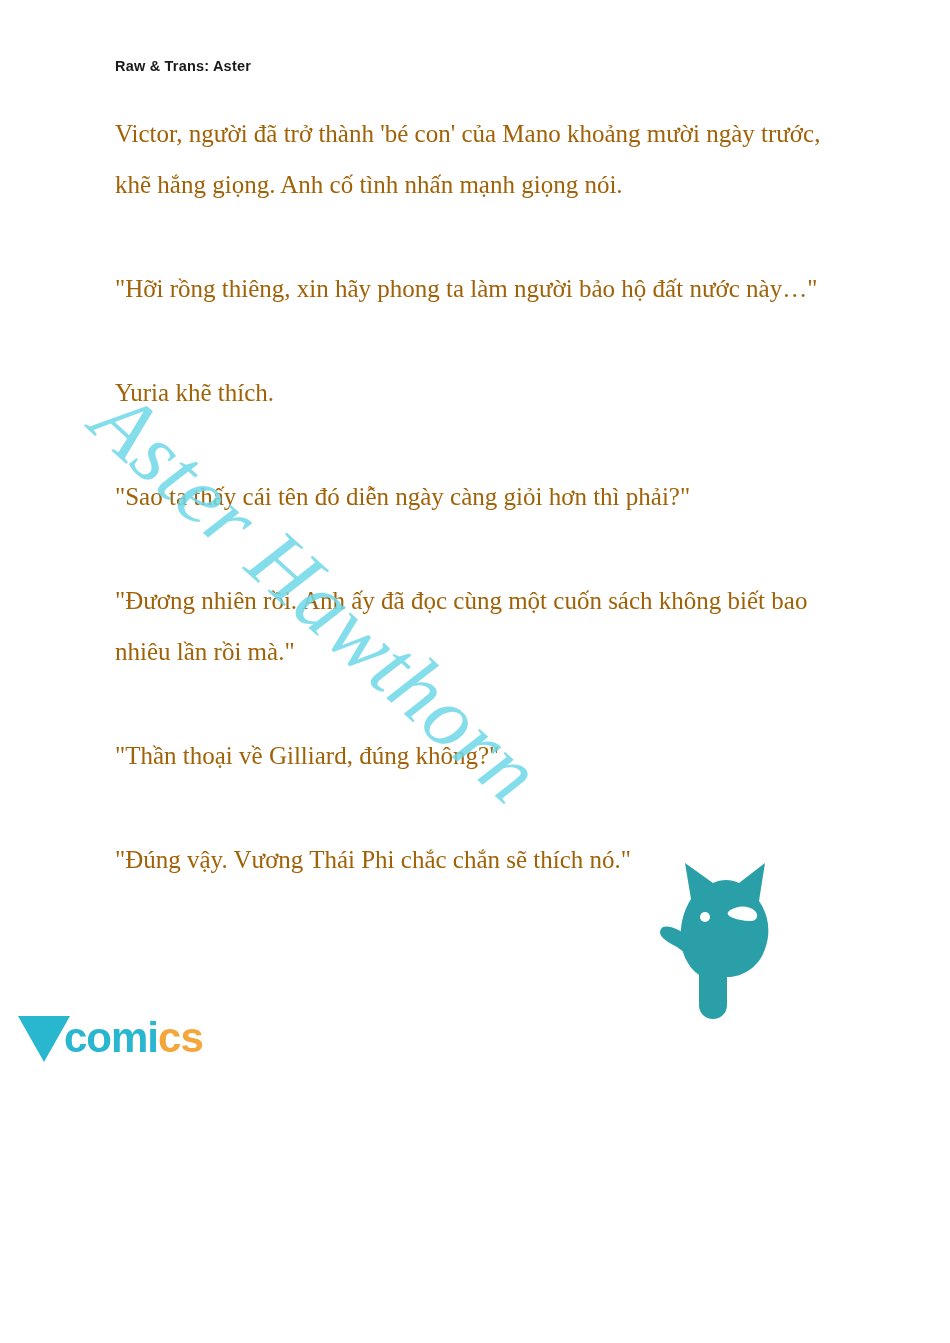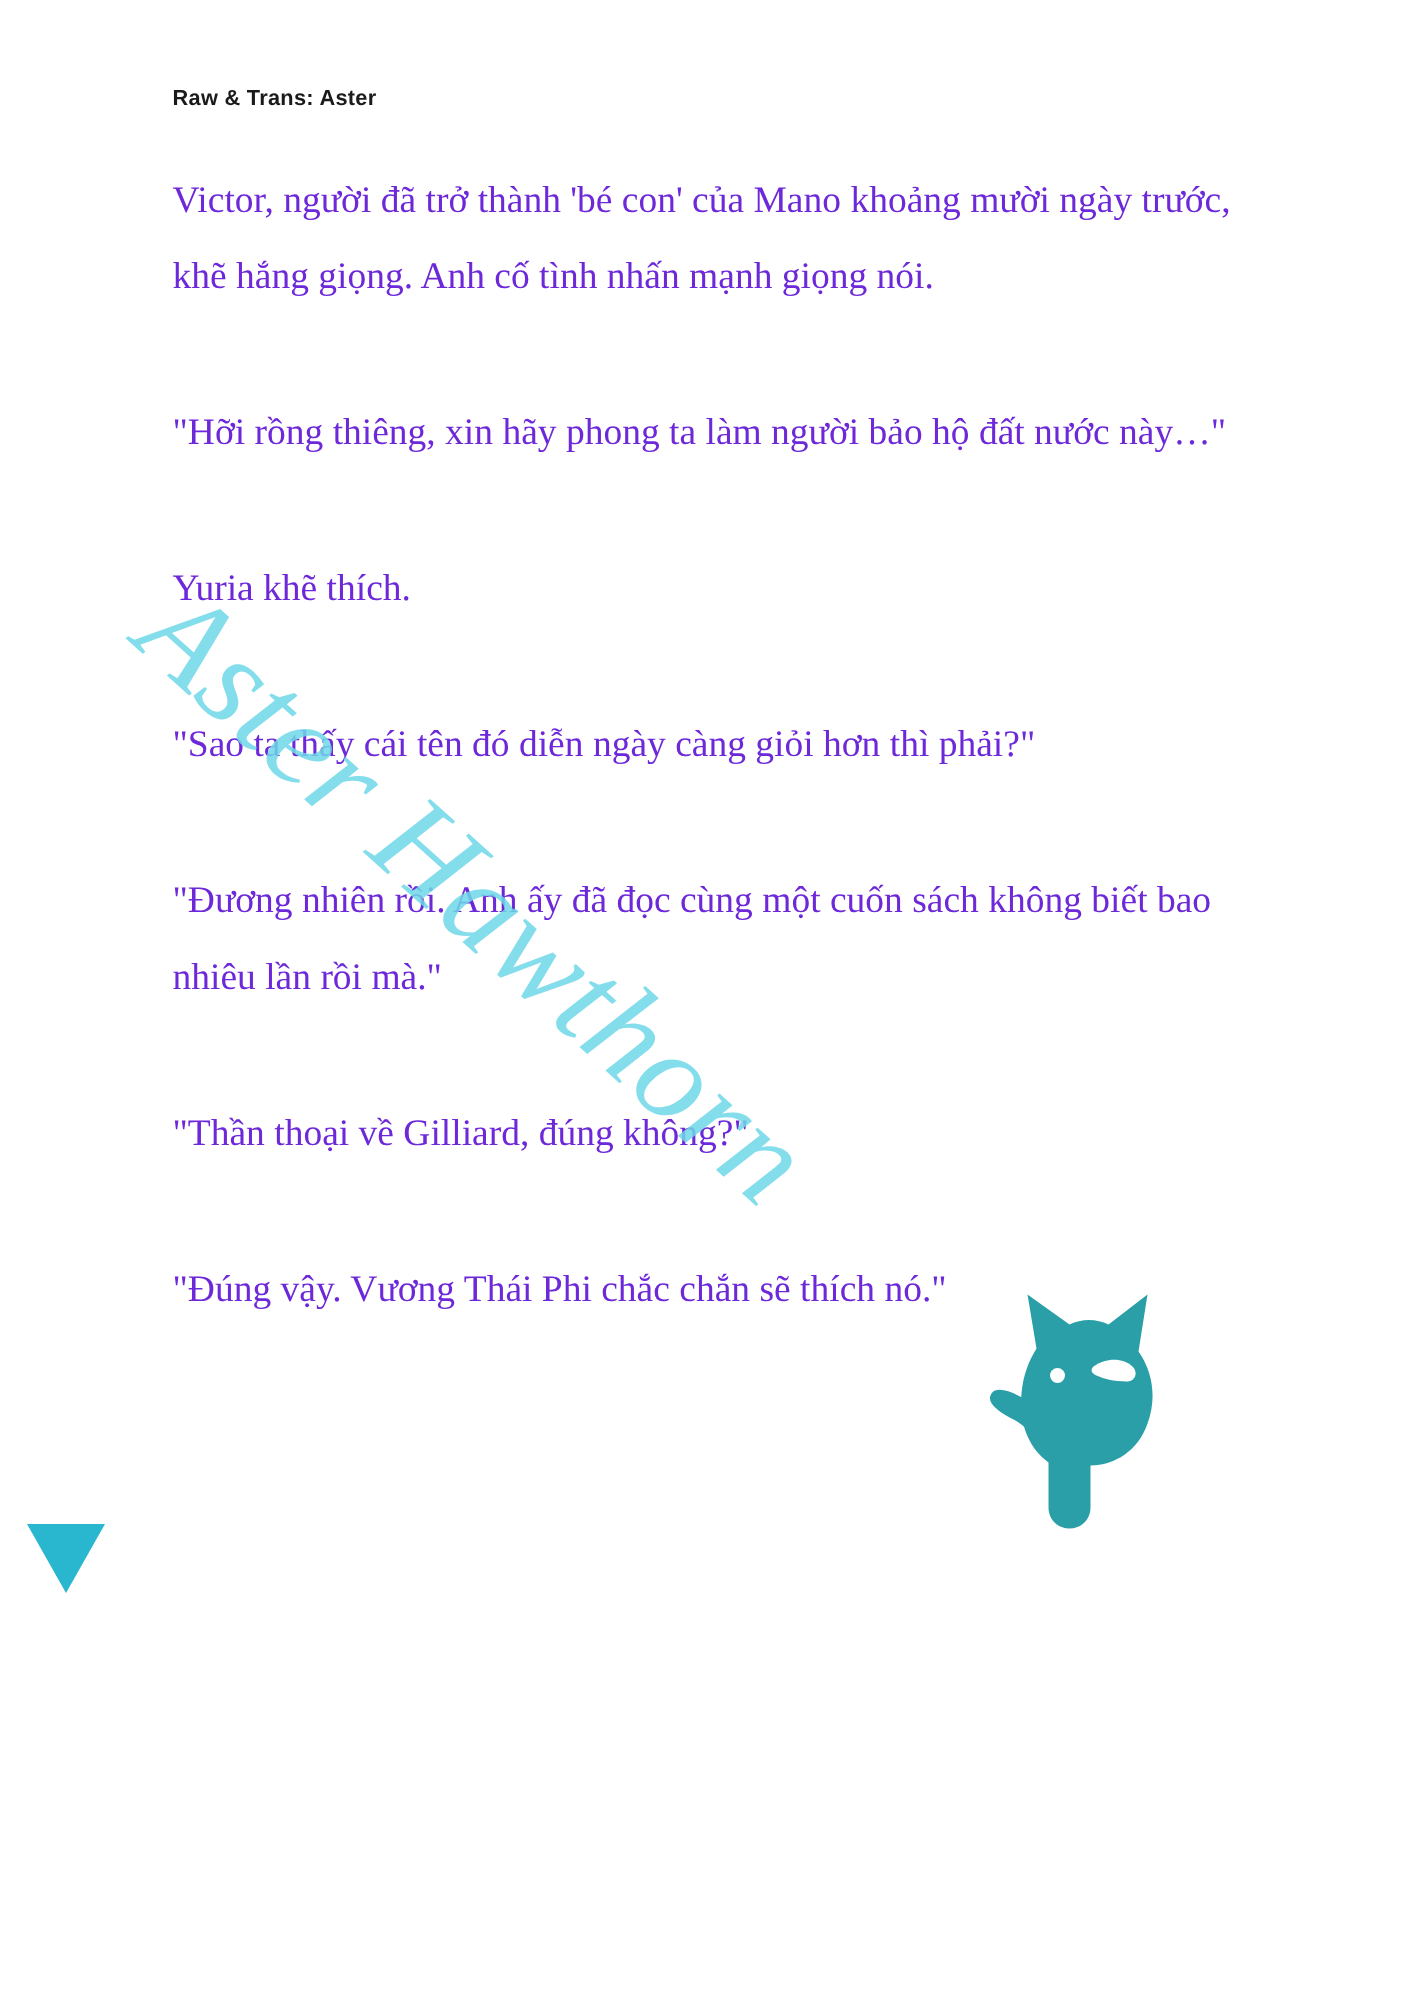--- a/index.html
+++ b/index.html
@@ -34,21 +34,21 @@
   .content {
     position: absolute;
     top: 108px;
     left: 115px;
     width: 740px;
   }
   .para {
     font-family: "Liberation Serif", serif;
     font-size: 25px;
     line-height: 51px;
-    color: #6d28d9;
+    color: #a16207;
     margin: 0 0 53px 0;
     text-align: left;
   }
   .para.last {
     margin-bottom: 0;
   }
   
   .watermark-text {
     position: absolute;
     left: 140px;
@@ -132,15 +132,16 @@
       </g>
       <g fill="#ffffff">
         <path d="M74,56 C82,50 94,50 100,56 C104,60 102,66 96,66 C88,66 80,64 76,62 C72,60 72,58 74,56 Z"></path>
         <circle cx="50" cy="62" r="5"></circle>
       </g>
     </svg>
   </div>
 
   <div class="site-logo">
     <span class="logo-v"></span>
+    <span class="logo-text"><span>comi</span><span class="accent">cs</span></span>
   </div>
 
 </div>
 
 </body></html>

